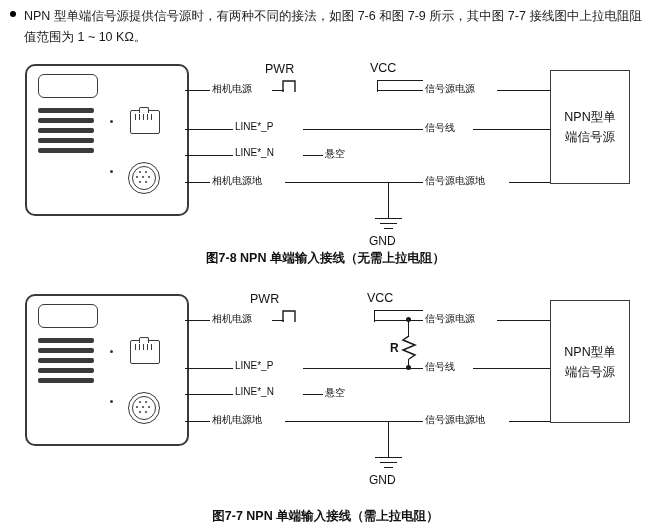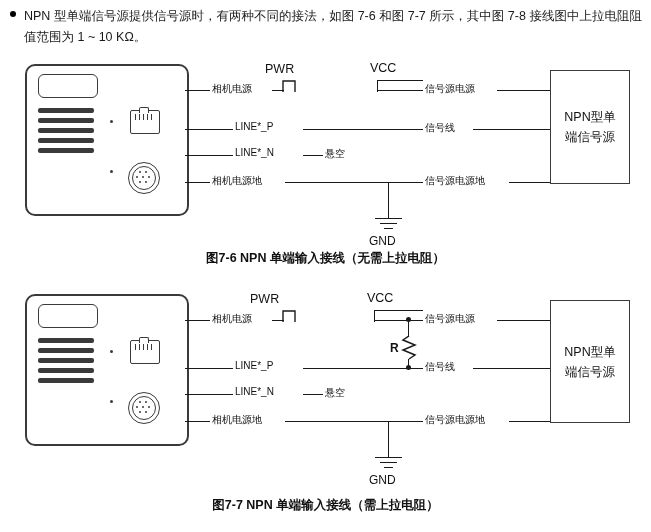--- a/index.html
+++ b/index.html
@@ -187,21 +187,21 @@
     color: #111;
   }
   
   .stepsym { position: absolute; }
 </style>
 </head>
 <body>
 
 <div class="intro">
   <span class="bullet"></span>
-  <span class="txt">NPN 型单端信号源提供信号源时，有两种不同的接法，如图 7-6 和图 7-7 所示，其中图 7-8 接线图中上拉电阻阻值范围为 1 ~ 10 KΩ。</span>
+  <span class="txt">NPN 型单端信号源提供信号源时，有两种不同的接法，如图 7-6 和图 7-9 所示，其中图 7-7 接线图中上拉电阻阻值范围为 1 ~ 10 KΩ。</span>
 </div>
 
 <div class="fig" id="fig1">
 
   <div class="camera" style="left:25px; top:12px; width:160px; height:148px;"></div>
   <div class="cam-top-rect" style="left:38px; top:22px; width:58px; height:22px;"></div>
   <div class="fin" style="left:38px; top:56px; width:56px; height:5px;"></div>
   <div class="fin" style="left:38px; top:66px; width:56px; height:5px;"></div>
   <div class="fin" style="left:38px; top:76px; width:56px; height:5px;"></div>
   <div class="fin" style="left:38px; top:86px; width:56px; height:5px;"></div>
@@ -271,21 +271,21 @@
   <div class="gnd3" style="left:384px; top:176px; width:9px;"></div>
   <div class="gnd-label" style="left:369px; top:182px;">GND</div>
 
   <div class="srcbox" style="left:550px; top:18px; width:78px; height:112px;">
     <div>
       <span>NPN型单</span>
       <span>端信号源</span>
     </div>
   </div>
 
-  <div class="caption" style="top:198px;">图7-6  NPN 单端输入接线（无需上拉电阻）</div>
+  <div class="caption" style="top:198px;">图7-8  NPN 单端输入接线（无需上拉电阻）</div>
 </div>
 
 <div class="fig" id="fig2">
 
   <div class="camera" style="left:25px; top:12px; width:160px; height:148px;"></div>
   <div class="cam-top-rect" style="left:38px; top:22px; width:58px; height:22px;"></div>
   <div class="fin" style="left:38px; top:56px; width:56px; height:5px;"></div>
   <div class="fin" style="left:38px; top:66px; width:56px; height:5px;"></div>
   <div class="fin" style="left:38px; top:76px; width:56px; height:5px;"></div>
   <div class="fin" style="left:38px; top:86px; width:56px; height:5px;"></div>
@@ -364,14 +364,14 @@
   <div class="gnd3" style="left:384px; top:185px; width:9px;"></div>
   <div class="gnd-label" style="left:369px; top:191px;">GND</div>
 
   <div class="srcbox" style="left:550px; top:18px; width:78px; height:121px;">
     <div>
       <span>NPN型单</span>
       <span>端信号源</span>
     </div>
   </div>
 
-  <div class="caption" style="top:215px;">图7-7  NPN 单端输入接线（需上拉电阻）</div>
+  <div class="caption" style="top:226px;">图7-7  NPN 单端输入接线（需上拉电阻）</div>
 </div>
 
 </body></html>

